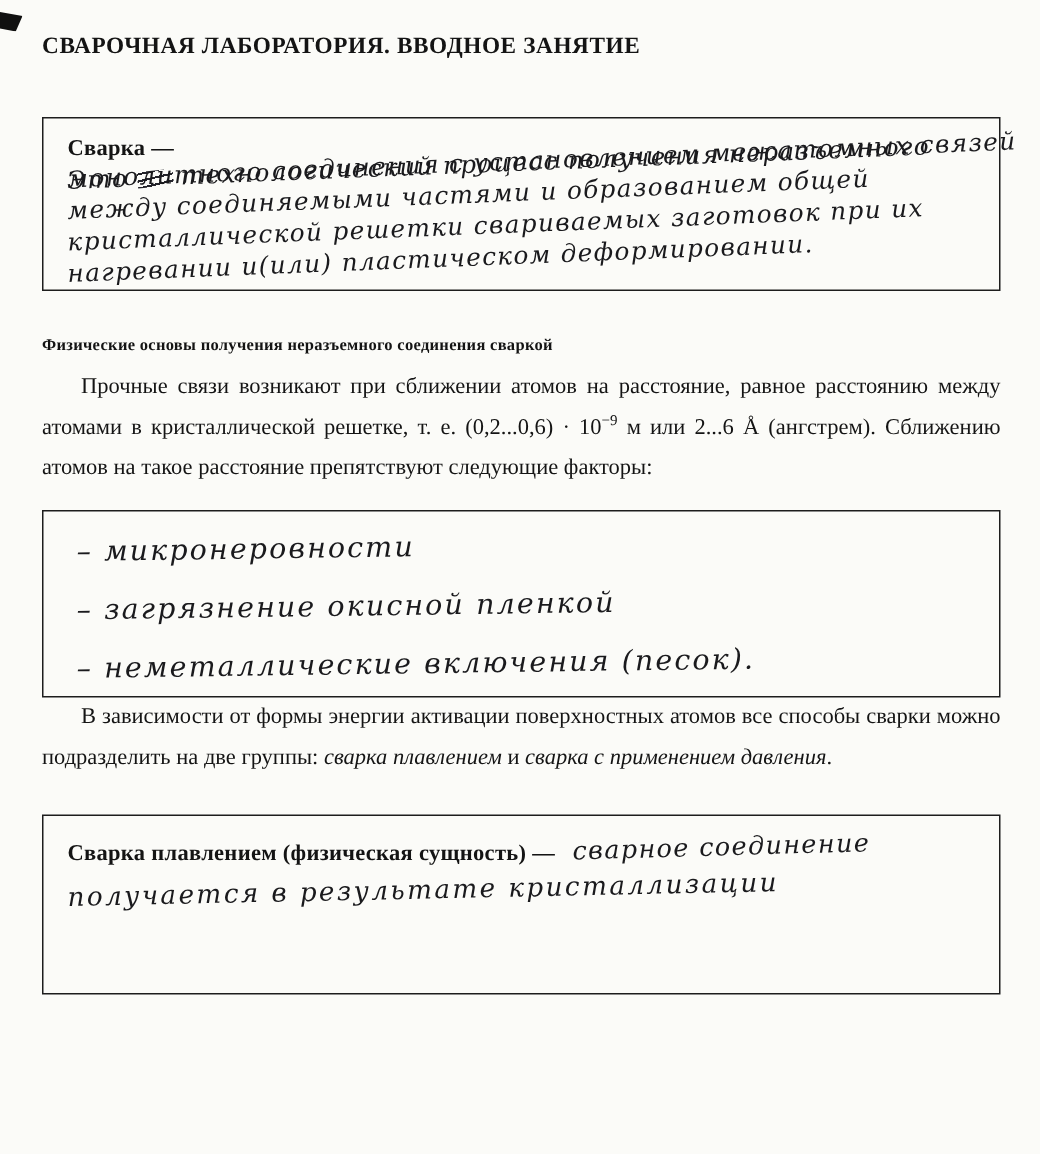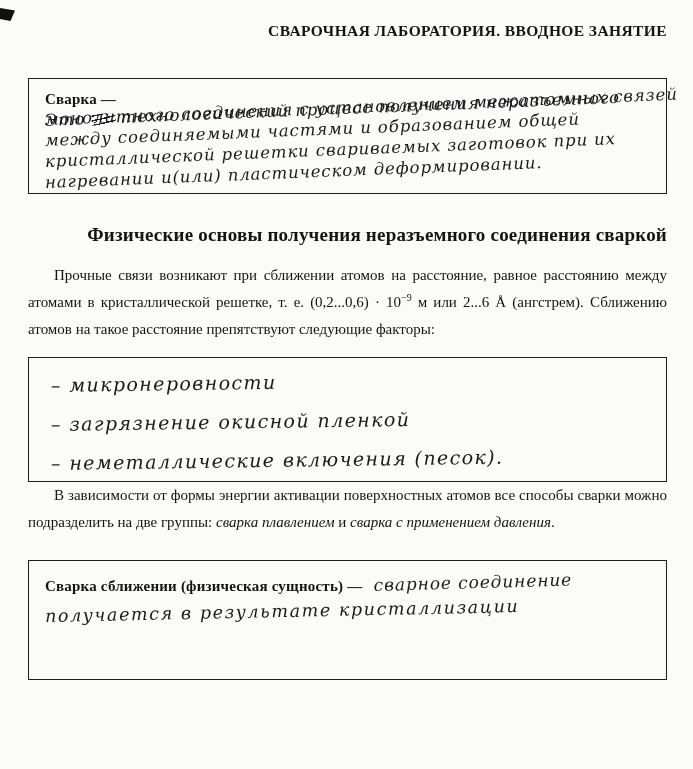--- a/index.html
+++ b/index.html
@@ -17,21 +17,21 @@
     position: relative;
   }
   .scan-mark {
     position: absolute;
     left: 0; top: 8px;
     width: 15px; height: 13px;
     background: #101010;
     clip-path: polygon(0 0, 100% 20%, 70% 100%, 0 85%);
   }
   .title {
-    text-align: right;
+    text-align: left;
     font-weight: bold;
     font-size: 15.5px;
     letter-spacing: 0.4px;
     margin: 8px 0 0 0;
   }
   .box {
     border: 1.6px solid #1d1d1d;
     background: transparent;
   }
   
@@ -73,23 +73,23 @@
   .scribble {
     display: inline-block;
     width: 24px;
     height: 11px;
     margin: 0 5px 0 6px;
     vertical-align: middle;
     background: repeating-linear-gradient(172deg, transparent 0 1px, #23232a 1px 2.4px, transparent 2.4px 4.6px);
     transform: rotate(-3deg);
   }
   .section-heading {
-    text-align: right;
+    text-align: left;
     font-weight: bold;
-    font-size: 19px;
+    font-size: 11px;
     margin-top: 30px;
     letter-spacing: 0.2px;
   }
   p.body-par {
     margin: 8px 0 0 0;
     font-size: 15px;
     line-height: 27px;
     text-align: justify;
     text-indent: 26px;
   }
@@ -167,19 +167,19 @@
     <div class="factor-line hw">– неметаллические включения (песок).</div>
   </div>
 
 
   <p class="body-par no-gap">
     <span>В зависимости от формы энергии активации поверхностных атомов все способы сварки можно подразделить на две группы: </span><span class="em">сварка плавлением</span><span> и </span><span class="em">сварка с применением давления</span><span>.</span>
   </p>
 
   <div class="box fusion-box">
     <div class="fusion-line1">
-      <span class="term">Сварка сближении (физическая сущность) —</span>
+      <span class="term">Сварка плавлением (физическая сущность) —</span>
       <span class="hw hw-inline">сварное соединение</span>
     </div>
     <div class="fusion-line2 hw">получается в результате кристаллизации</div>
   </div>
 
 </div>
 
 </body></html>

